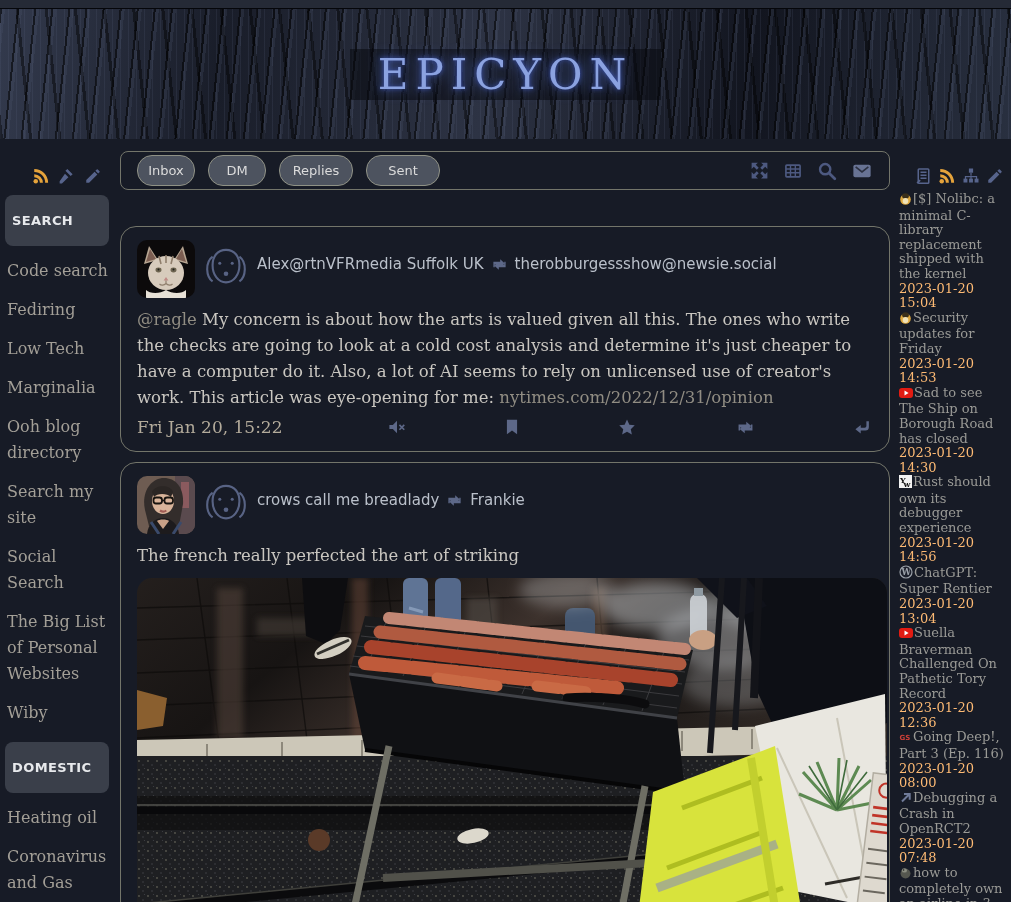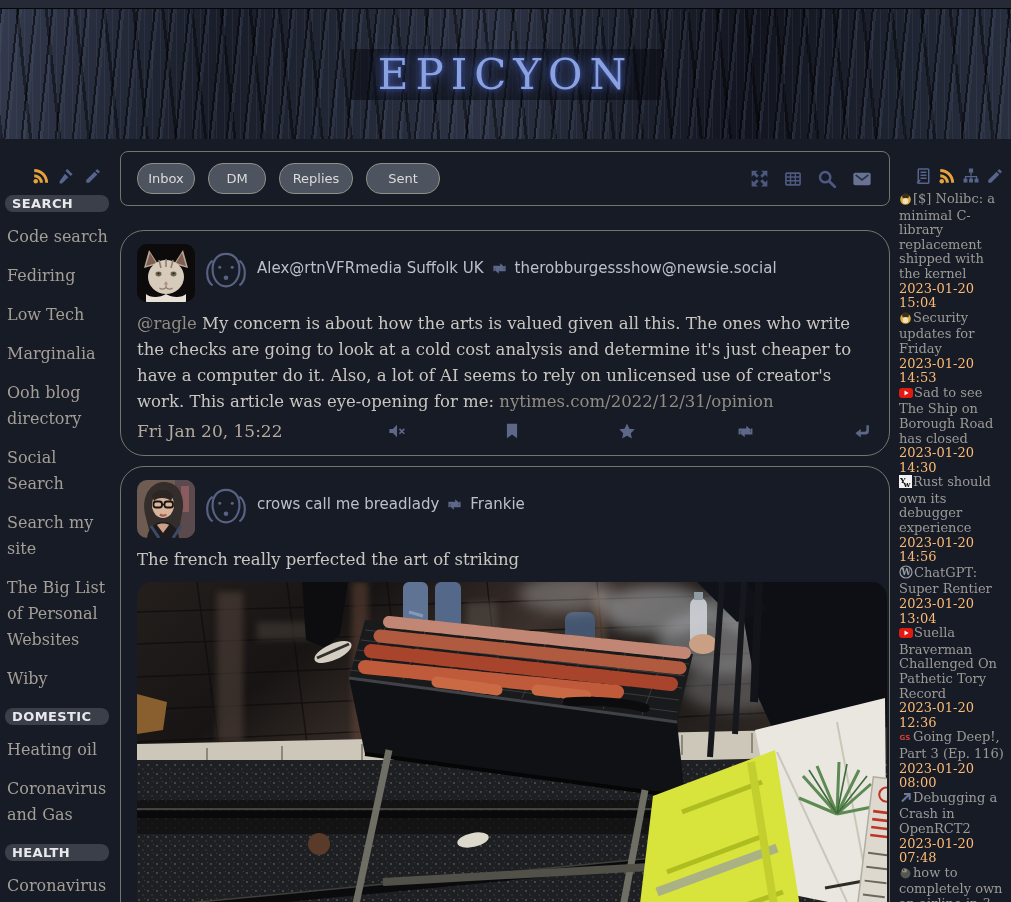--- a/index.html
+++ b/index.html
@@ -28,47 +28,47 @@
   .layout { display:flex; align-items:flex-start; }
   .sidebar { width:113px; flex:none; padding:28px 4px 0 5px; }
   .main { width:770px; flex:none; margin-left:7px; padding-top:12px; }
   .rightcol { flex:1; padding:28px 5px 0 9px; }
 
   
   .side-icons { display:flex; justify-content:flex-end; gap:8px; padding-right:7px; margin-bottom:10px; }
   .side-icons svg { display:block; }
   .hdr-bar {
     background:#3a3f4a; color:#e7e9ec; font-size:13px; font-weight:bold;
-    padding:1px 7px; margin:4px 0 12px; letter-spacing:.4px;border-radius:8px;
+    padding:18px 7px; margin:4px 0 12px; letter-spacing:.4px;border-radius:8px;
   }
   .hdr-bar.mt { margin-top:16px; }
   .side-link {
     display:block; font-family:"DejaVu Serif","Liberation Serif",serif;
     font-size:16px; line-height:26px; color:#a39f97; margin:0 0 13px 2px;
     cursor:pointer; text-decoration:none;
   }
 
   
   .tl-header {
-    height:55px; border:1px solid #73756a; border-radius:8px;
-    display:flex; align-items:center; padding:0 16px; margin-bottom:24px;
+    height:39px; border:1px solid #73756a; border-radius:8px;
+    display:flex; align-items:center; padding:0 16px; margin-bottom:36px;
   }
   .tab-btn {
     font-size:13px; color:#dbdbdb; background:#4d535f; border:1px solid #8f9185;
     border-radius:15px; padding:7px 0; width:58px; text-align:center;
     margin-right:13px; cursor:pointer;
   }
   .tab-btn.w74 { width:74px; }
   .tl-spacer { flex:1; }
   .tl-icons { display:flex; align-items:center; gap:13px; color:#4d5980; }
   .tl-icons svg { display:block; }
 
   
   .post {
-    border:1px solid #73756a; border-radius:24px; padding:13px 16px 10px;
+    border:1px solid #73756a; border-radius:16px; padding:13px 16px 10px;
     margin-bottom:10px;
   }
   .post-head { display:flex; align-items:flex-start; }
   .avatar { width:58px; height:58px; border-radius:10px; overflow:hidden; flex:none; cursor:pointer; }
   .avatar svg { display:block; }
   .dog { margin:4px 2px 0 8px; flex:none; }
   .name-line { margin-top:15px; margin-left:6px; font-size:15px; color:#bac0ca; display:flex; align-items:center; }
   .name-line .nm { cursor:pointer; }
   .boost-inline { margin:0 7px; color:#5d6888; display:inline-flex; }
   .post-body {
@@ -120,22 +120,22 @@
           </svg>
       </span>
     </div>
 
     <div class="hdr-bar">SEARCH</div>
     <a class="side-link">Code search</a>
     <a class="side-link">Fediring</a>
     <a class="side-link">Low Tech</a>
     <a class="side-link">Marginalia</a>
     <a class="side-link">Ooh blog directory</a>
+    <a class="side-link">Search my site</a>
     <a class="side-link">Social Search</a>
-    <a class="side-link">Search my site</a>
     <a class="side-link">The Big List of Personal Websites</a>
     <a class="side-link">Wiby</a>
 
     <div class="hdr-bar mt">DOMESTIC</div>
     <a class="side-link">Heating oil</a>
     <a class="side-link">Coronavirus and Gas</a>
 
     <div class="hdr-bar mt">HEALTH</div>
     <a class="side-link">Coronavirus statistics</a>
   </div>

